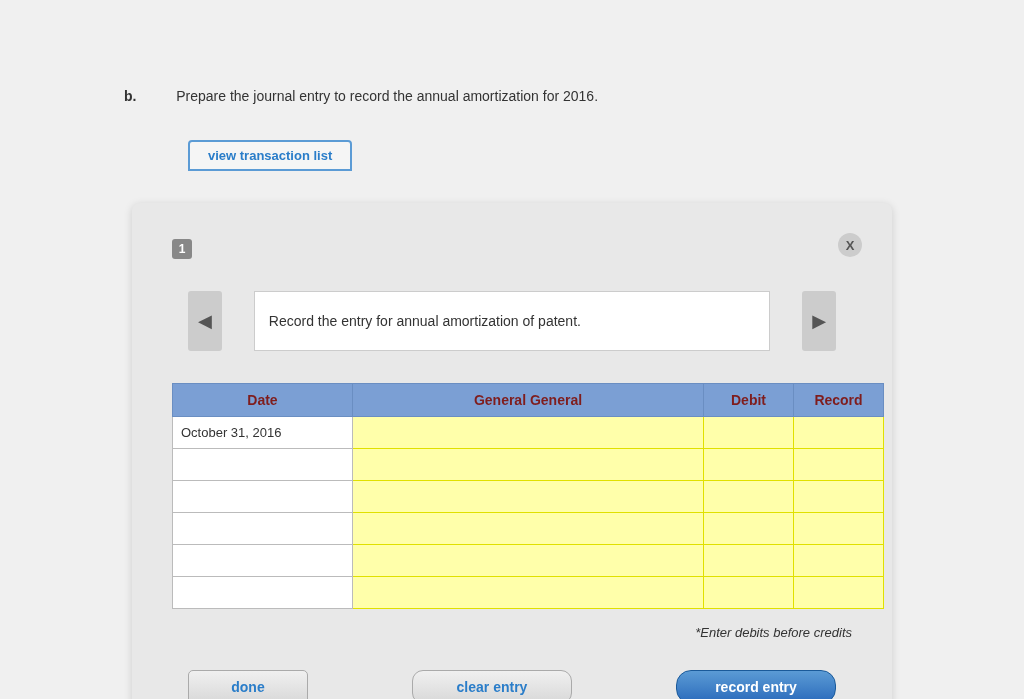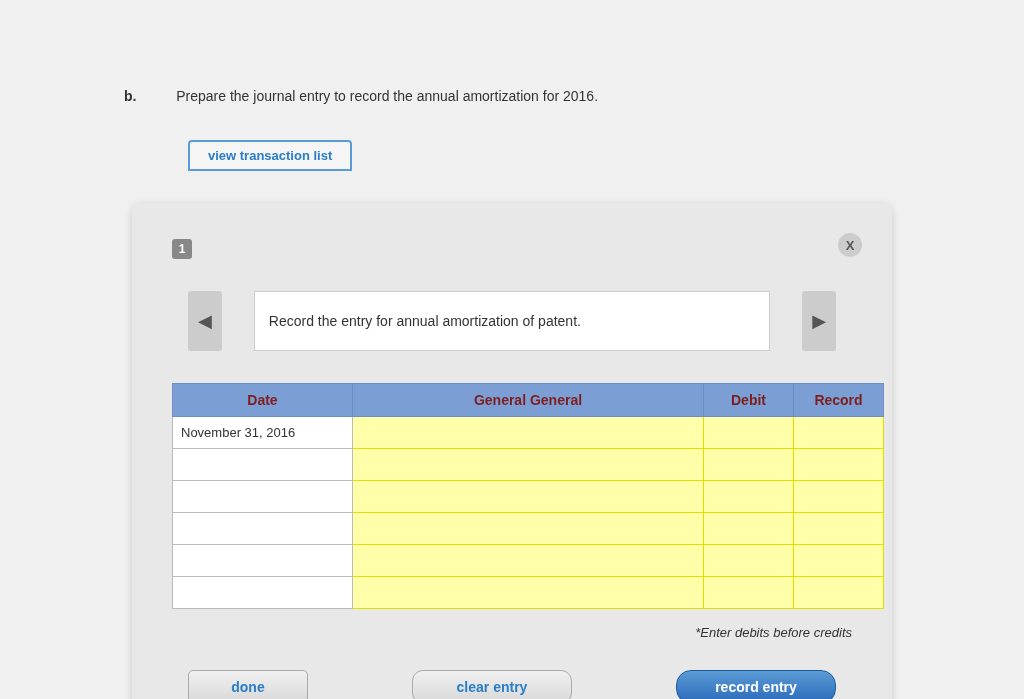--- a/index.html
+++ b/index.html
@@ -224,21 +224,21 @@
     <thead>
       <tr>
         <th class="date-col">Date</th>
         <th class="gj-col">General General</th>
         <th class="debit-col">Debit</th>
         <th class="credit-col">Record</th>
       </tr>
     </thead>
     <tbody>
       <tr>
-        <td class="date-td">November 31, 2016</td>
+        <td class="date-td">October 31, 2016</td>
         <td class="editable"></td>
         <td class="editable"></td>
         <td class="editable"></td>
       </tr>
       <tr>
         <td class="date-td"></td>
         <td class="editable"></td>
         <td class="editable"></td>
         <td class="editable"></td>
       </tr>

